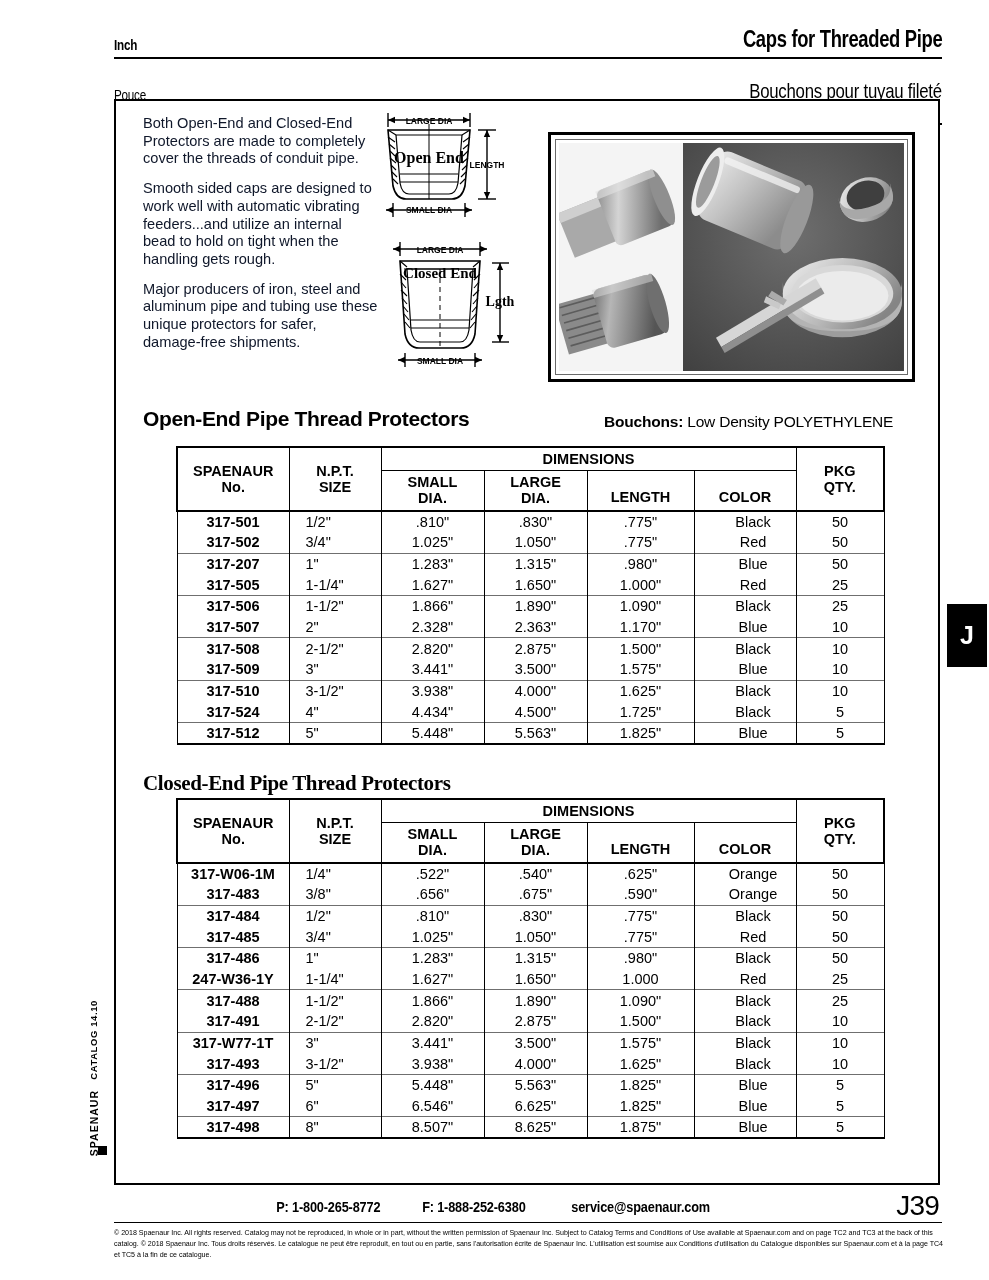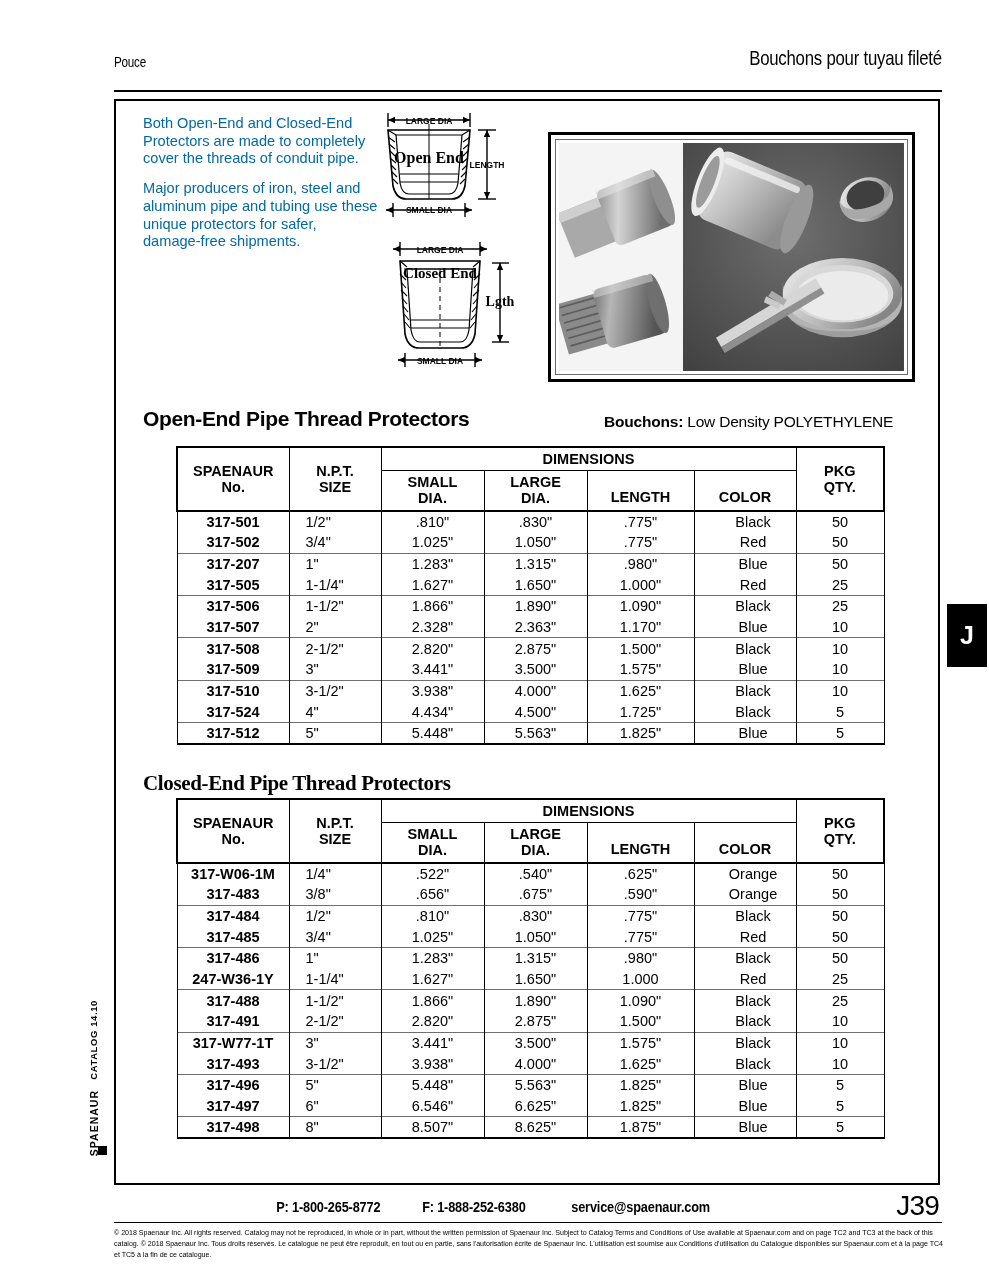--- a/index.html
+++ b/index.html
@@ -75,21 +75,21 @@
   }
 
   
   #intro-text {
     position: absolute;
     left: 27px;
     top: 14px;
     width: 235px;
     font-size: 14.6px;
     line-height: 1.215;
-    color: #0369a1;
+    color: #0f172a;
   }
   #intro-text p { margin: 0 0 12px 0; }
   #intro-text p:last-child { margin-bottom: 0; }
 
   
   #diagrams {
     position: absolute;
     left: 258px;
     top: 5px;
     width: 160px;
@@ -256,30 +256,35 @@
     font-size: 7.1px;
     line-height: 1.55;
     color: #000;
     letter-spacing: -0.02px;
   }
 </style>
 </head>
 <body>
 
 <div id="header">
+  <div class="hdr-row hdr-row-1">
+    <div class="hdr-left-1">Inch</div>
+    <div class="hdr-right-1">Caps for Threaded Pipe</div>
+  </div>
   <div class="hdr-row hdr-row-2">
     <div class="hdr-left-2">Pouce</div>
     <div class="hdr-right-2">Bouchons pour tuyau fileté</div>
   </div>
 </div>
 
 <div id="content-frame">
 
   <div id="intro-text">
     <p>Both Open-End and Closed-End Protectors are made to completely cover the threads of conduit pipe.</p>
+    <p>Smooth sided caps are designed to work well with automatic vibrating feeders...and utilize an internal bead to hold on tight when the handling gets rough.</p>
     <p>Major producers of iron, steel and aluminum pipe and tubing use these unique protectors for safer, damage-free shipments.</p>
   </div>
 
   <div id="diagrams">
     <svg width="160" height="290" viewBox="0 0 160 290">
       <g stroke="#000" fill="none" stroke-width="1.4">
 
         <line x1="14" y1="14" x2="96" y2="14"></line>
         <path d="M14,14 l7,-3.2 l0,6.4 z" fill="#000" stroke="none"></path>
         <path d="M96,14 l-7,-3.2 l0,6.4 z" fill="#000" stroke="none"></path>

